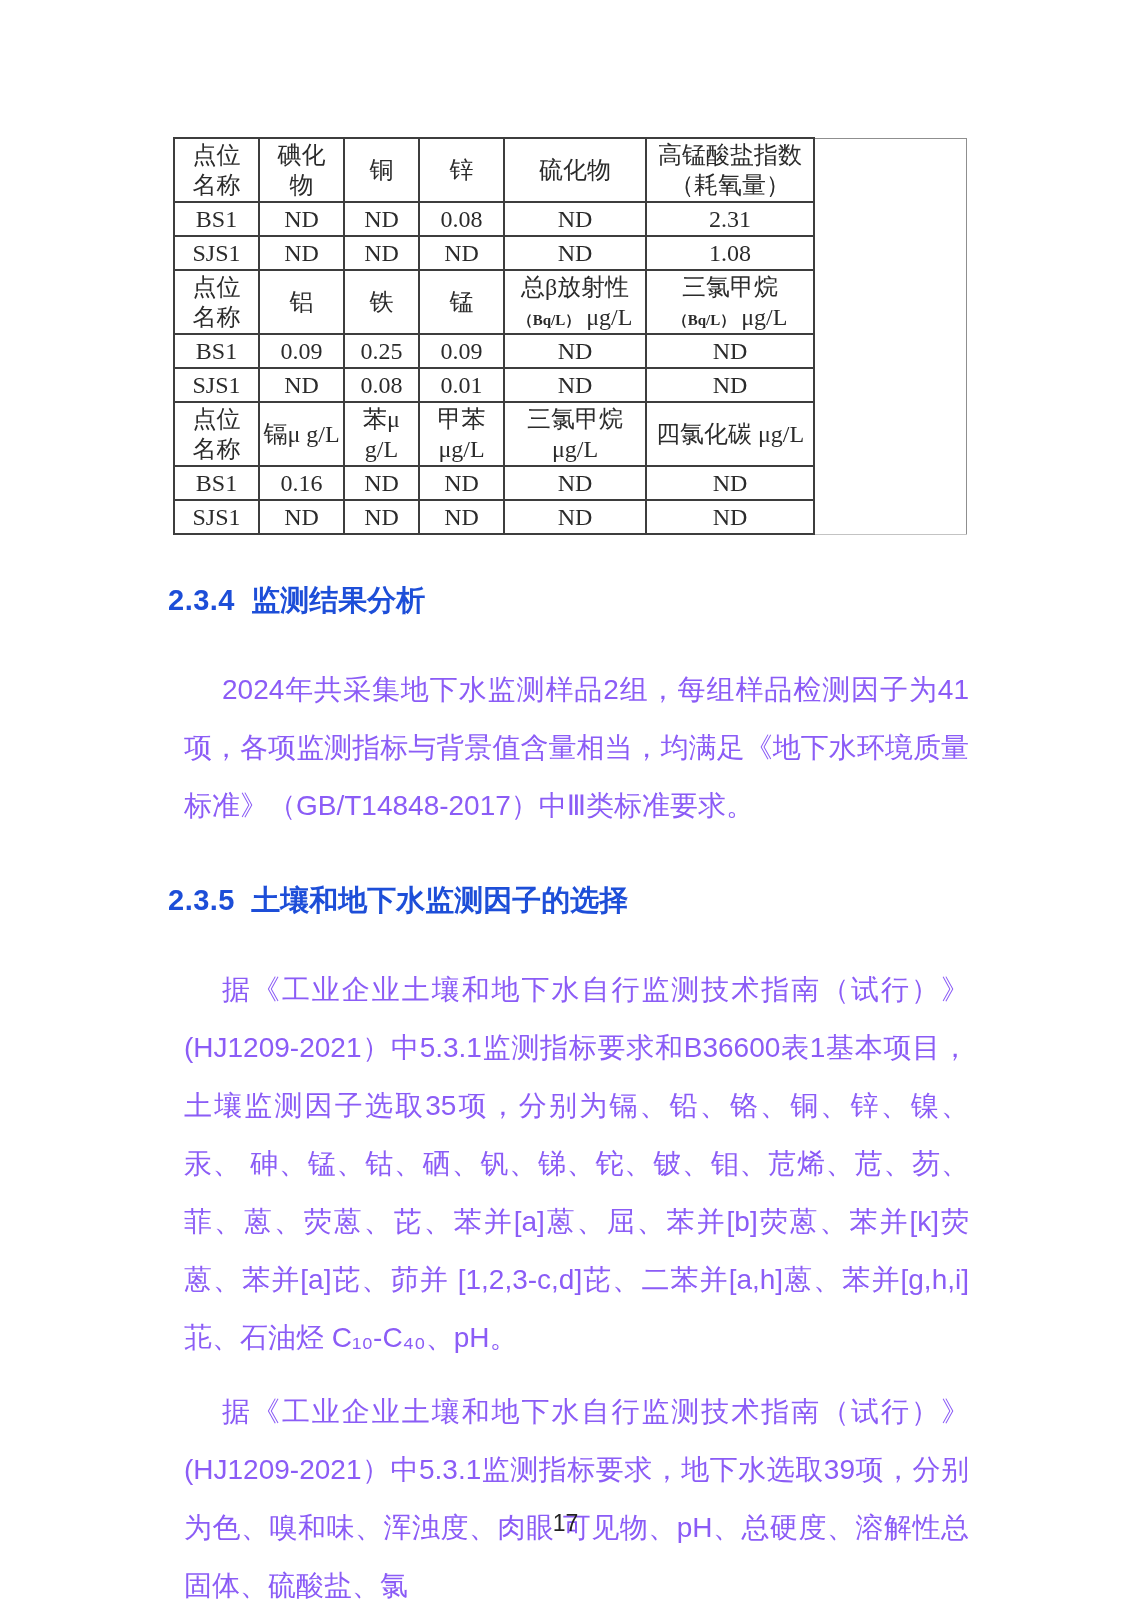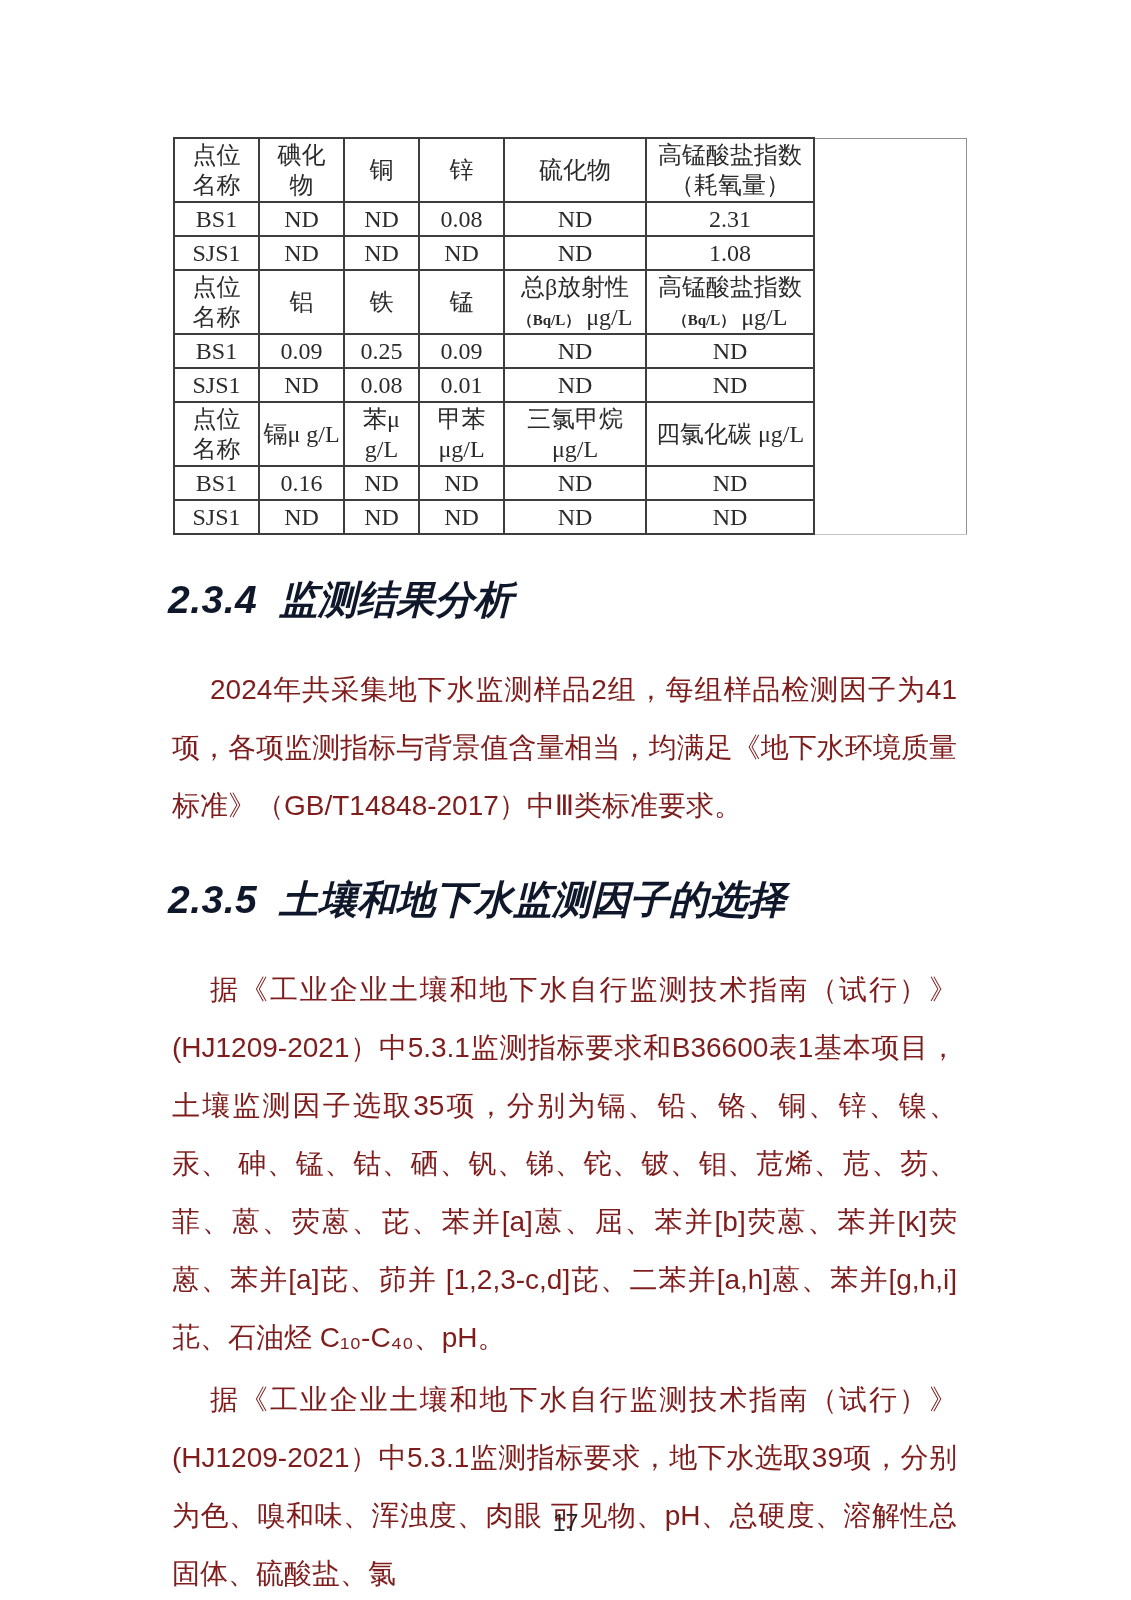--- a/index.html
+++ b/index.html
@@ -53,36 +53,35 @@
     border: 1px solid #8f8f8f;
     border-bottom-color: #c3c3c3;
     background: #ffffff;
   }
   table.doc-table .paren {
     font-size: 15px;
     font-weight: bold;
   }
   
   h2.sec-heading {
-    font-size: 39px;
+    font-size: 29px;
     font-weight: 700;
     line-height: 40px;
     margin: 45px 0 41px 0;
-    color: #0f172a;
-    font-style: italic;
+    color: #1d4ed8;
   }
   h2.sec-heading .h-num { letter-spacing: 0.5px; }
   p.body-par {
     width: 785px;
     font-size: 28px;
     line-height: 58px;
     text-align: justify;
     text-indent: 38px;
-    margin: 4px;
-    color: #7f1d1d;
+    margin: 16px;
+    color: #8b5cf6;
   }
   
   .page-footer {
     position: absolute;
     left: 0;
     top: 1510px;
     width: 1131px;
     text-align: center;
     font-size: 23px;
     color: #222;
@@ -130,21 +129,21 @@
       <td>ND</td>
       <td>1.08</td>
     </tr>
 
     <tr class="hrow">
       <th>点位 名称</th>
       <th>铝</th>
       <th>铁</th>
       <th>锰</th>
       <th><span>总β放射性</span> <span class="paren">（Bq/L）</span> <span>μg/L</span></th>
-      <th><span>高锰酸盐指数</span> <span class="paren">（Bq/L）</span> <span>μg/L</span></th>
+      <th><span>三氯甲烷</span> <span class="paren">（Bq/L）</span> <span>μg/L</span></th>
     </tr>
     <tr class="drow">
       <td>BS1</td>
       <td>0.09</td>
       <td>0.25</td>
       <td>0.09</td>
       <td>ND</td>
       <td>ND</td>
     </tr>
     <tr class="drow">

